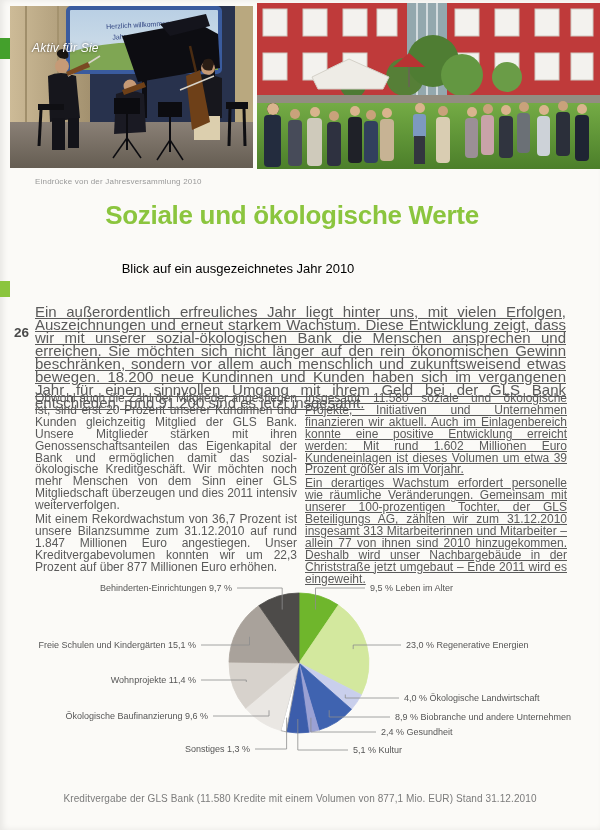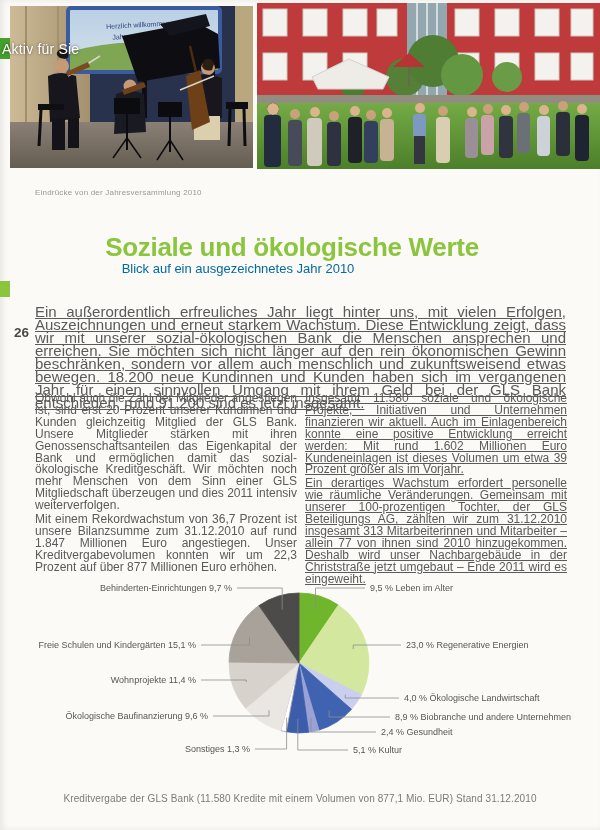--- a/index.html
+++ b/index.html
@@ -6,29 +6,29 @@
   html,body { width:600px; height:830px; background:#e9e7e3; }
   body { font-family:"Liberation Sans", sans-serif; }
   .page { position:relative; width:600px; height:830px; background:#fbfaf7; overflow:hidden;
           box-shadow:inset 3px 0 6px rgba(0,0,0,.08); }
 
   
   .photo { position:absolute; overflow:hidden; }
   .photo-left  { left:10px; top:6px; width:243px; height:162px; }
   .photo-right { left:257px; top:3px; width:343px; height:166px; }
   .edge-tab-square { position:absolute; left:0; top:38px; width:10px; height:21px; background:#44a02c; }
-  .edge-tab-label { position:absolute; left:2px; top:41px; color:#fff; font-size:14px;
-                    letter-spacing:.2px; text-shadow:0 0 3px rgba(0,0,0,.6); }
-  .photo-caption { position:absolute; left:35px; top:177px; font-size:8px; color:#999; letter-spacing:.2px;margin-top:11px; }
+  .edge-tab-label { position:absolute; left:32px; top:41px; color:#fff; font-size:12px;
+                    letter-spacing:.2px; text-shadow:0 0 3px rgba(0,0,0,.6);font-style:italic; }
+  .photo-caption { position:absolute; left:35px; top:177px; font-size:8px; color:#999; letter-spacing:.2px; }
 
   
   .headline { position:absolute; left:0; top:201px; width:584px; text-align:center;
-              color:#8bc53e; font-size:26px; font-weight:bold; line-height:28px; letter-spacing:-.3px;margin-top:32px; }
+              color:#8bc53e; font-size:26px; font-weight:bold; line-height:28px; letter-spacing:-.3px; }
   .subtitle { position:absolute; left:0; top:261px; width:476px; text-align:center;
-              color:#0369a1; font-size:13px; }
+              color:#000000; font-size:13px; }
 
   
   .pagenum-square { position:absolute; left:0; top:281px; width:10px; height:16px; background:#8bc53e; }
   .pagenum { position:absolute; left:14px; top:281px; font-size:13.5px; font-weight:bold; color:#4a4a4a;margin-top:44px; }
 
   
   .bodytext { color:#5a5a5a; text-align:justify; }
   .intro { position:absolute; left:35px; top:305px; width:531px; font-size:15px; line-height:13px;text-decoration:underline; }
   .col { position:absolute; top:393px; width:262px; font-size:12px; line-height:11.9px; }
   .col1 { left:35px; } .col2 { left:305px;text-decoration:underline; }

